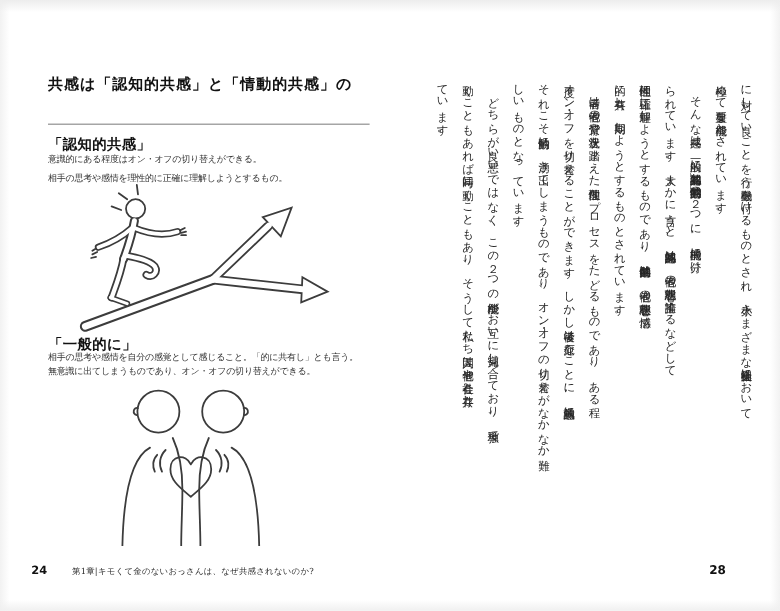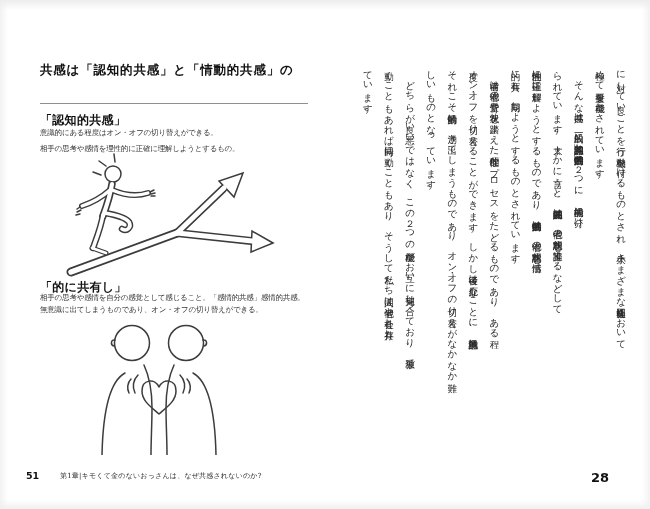--- a/index.html
+++ b/index.html
@@ -46,21 +46,21 @@
   .vtext{
     position:absolute;top:64px;right:18px;height:376px;
     writing-mode:vertical-rl;text-orientation:mixed;
     font-family:"DejaVu Serif",serif;font-size:9.5px;
     line-height:21.1px;letter-spacing:0;color:#262626;
   }
   .vcol{white-space:nowrap;}
   .vcol.indent{padding-top:9.5px;}
   .footer-pagenum-right{
     position:absolute;left:591px;top:470px;
-    font-family:"DejaVu Sans",sans-serif;font-weight:bold;font-size:13px;color:#111;
+    font-family:"DejaVu Sans",sans-serif;font-weight:bold;font-size:10px;color:#111;
   }
   svg .ink{stroke:#3c3c3c;stroke-width:1.5;fill:none;stroke-linecap:round;stroke-linejoin:round;}
   svg .tube{stroke:#3c3c3c;fill:none;stroke-linecap:round;stroke-linejoin:round;}
   svg .tube-core{stroke:#ffffff;fill:none;stroke-linecap:round;stroke-linejoin:round;}
   svg .headfill{fill:#ffffff;stroke:#3c3c3c;stroke-width:1.5;}
 </style>
 </head>
 <body>
 
 <div class="spread">
@@ -107,22 +107,22 @@
         <path class="ink" d="M95,40 l4,-2 m-3,4 l4,-1 m-4,3 l4,0"></path>
       </g>
 
       <g>
         <path class="ink" d="M44,9 L51,14"></path>
         <path class="ink" d="M59,2 L60,10"></path>
         <path class="ink" d="M38,20 L46,23"></path>
       </g>
     </svg>
 
-    <div class="sec-title" style="top:279px">「的に共有し」</div>
-    <div class="sec-desc" style="top:293px">相手の思考や感情を自分の感覚として感じること。「感情的共感」感情的共感。</div>
+    <div class="sec-title" style="top:279px">「一般的に」</div>
+    <div class="sec-desc" style="top:293px">相手の思考や感情を自分の感覚として感じること。「的に共有し」とも言う。</div>
     <div class="sec-desc" style="top:305px">無意識に出てしまうものであり、オン・オフの切り替えができる。</div>
 
     <svg class="illus" style="left:92px;top:323px" width="160" height="132" viewBox="0 0 160 132">
       <g>
 
         <path class="ink" d="M10,132 C11,86 18,58 33,50"></path>
         <path class="ink" d="M52,42 C58,55 60,70 60,85 C60,101 59,117 59,132"></path>
         <path class="ink" d="M124,132 C123,86 116,58 101,50"></path>
         <path class="ink" d="M82,42 C76,55 74,70 74,85 C74,101 75,117 75,132"></path>
 
@@ -135,21 +135,21 @@
       <path class="ink" d="M67,64 C63,55 50,56 50,68 C50,78 59,84 67,91 C75,84 84,78 84,68 C84,56 71,55 67,64"></path>
 
       <g>
         <path class="ink" d="M46,52 c-5,5 -6,12 -3,18"></path>
         <path class="ink" d="M39,56 c-4,4 -4,10 -2,14"></path>
         <path class="ink" d="M88,52 c5,5 6,12 3,18"></path>
         <path class="ink" d="M95,56 c4,4 4,10 2,14"></path>
       </g>
     </svg>
 
-    <div class="footer-pagenum-left">51</div>
+    <div class="footer-pagenum-left">24</div>
     <div class="footer-text">第1章|キモくて金のないおっさんは、なぜ共感されないのか?</div>
   </div>
 
   <div>
     <div class="vtext">
       <div class="vcol">に対して良いことを行う動機を付けるものとされ、大小さまざまな社会集団において</div>
       <div class="vcol">極めて重要な機能とされています。</div>
       <div class="vcol indent">そんな共感は、一般的に「認知的共感」と「情動的共感」の２つに、機能的に分け</div>
       <div class="vcol">られています。大まかに言うと、認知的共感は、他者の心理状態を推論するなどして</div>
       <div class="vcol">理性的に正確に理解しようとするものであり、情動的共感は、他者の心理状態を感情</div>

